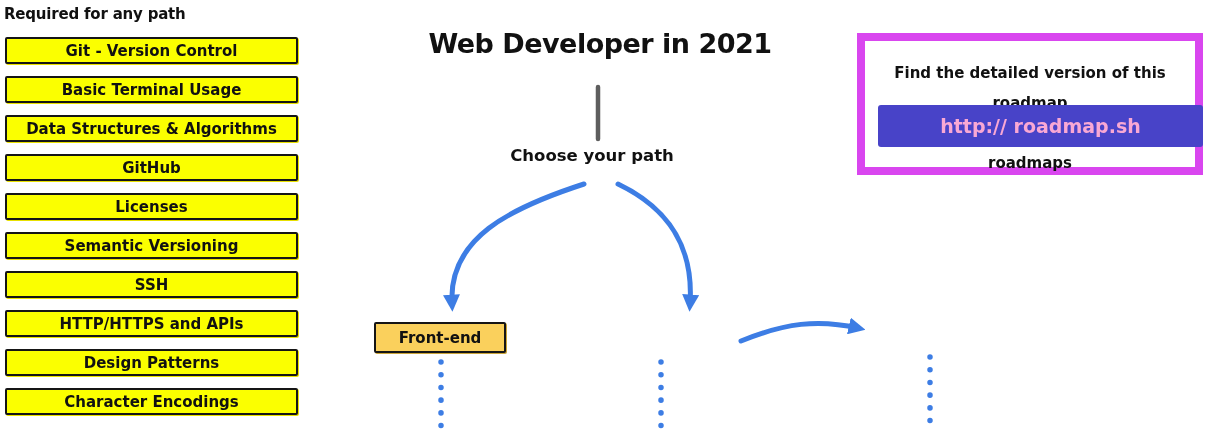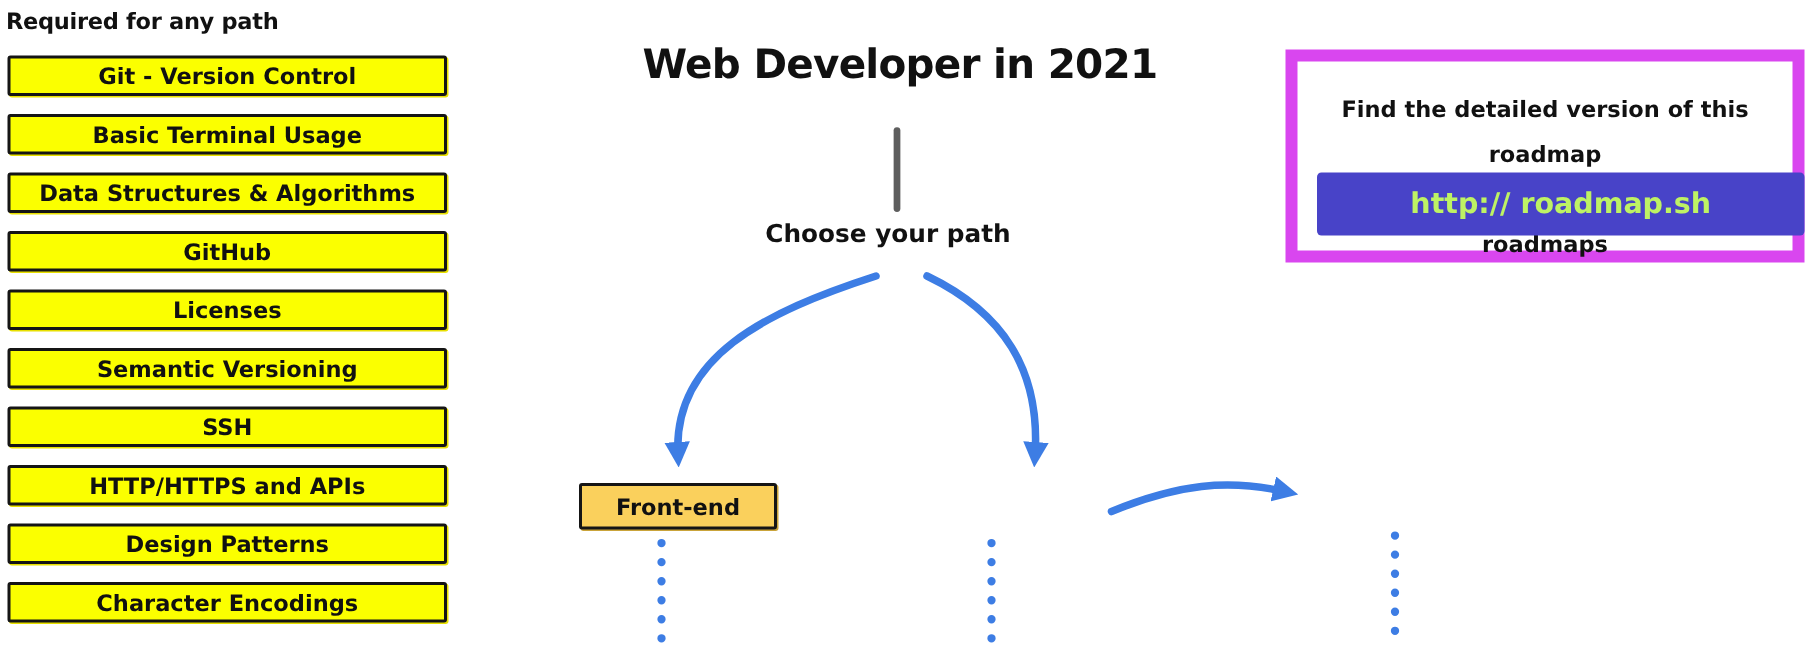--- a/index.html
+++ b/index.html
@@ -17,30 +17,30 @@
   
   .main-title{position:absolute;left:380px;top:28px;width:440px;text-align:center;
     font-size:27px;font-weight:bold;letter-spacing:-0.5px;}
   .choose-label{position:absolute;left:372px;top:146px;width:440px;text-align:center;
     font-size:16.5px;font-weight:bold;}
 
   .path-box{position:absolute;box-sizing:border-box;height:31px;
     background:#FAD05C;border:2.5px solid #151515;border-radius:2px;
     display:flex;align-items:center;justify-content:center;
     font-size:15px;font-weight:bold;box-shadow:1px 1px 0 #caa43a;}
-  .path-frontend{left:374px;top:322px;width:132px;margin-left:12px;}
+  .path-frontend{left:374px;top:322px;width:132px;}
   .path-backend{left:612px;top:322px;width:120px;}
   .path-devops{left:878px;top:316px;width:113px;}
 
   
   .info-box{position:absolute;left:857px;top:33px;width:346px;height:142px;
     box-sizing:border-box;background:#fff;border:8px solid #d946ef;}
   .info-text{margin-top:17px;text-align:center;font-size:15px;font-weight:bold;line-height:30px;}
-  .info-button{position:absolute;left:13px;top:74px;width:325px;height:42px;
-    background:#4843C8;border-radius:3px;color:#bef264;display:flex;
+  .info-button{position:absolute;left:13px;top:64px;width:325px;height:42px;
+    background:#4843C8;border-radius:3px;color:#f9a8d4;display:flex;
     align-items:center;justify-content:center;font-size:19px;font-weight:bold;cursor:pointer;}
 
   .overlay{position:absolute;left:0;top:0;width:1207px;height:436px;pointer-events:none;}
 </style>
 </head>
 <body>
 
 <div class="canvas">
 
   <svg class="overlay" width="1207" height="436" viewBox="0 0 1207 436" xmlns="http://www.w3.org/2000/svg">

